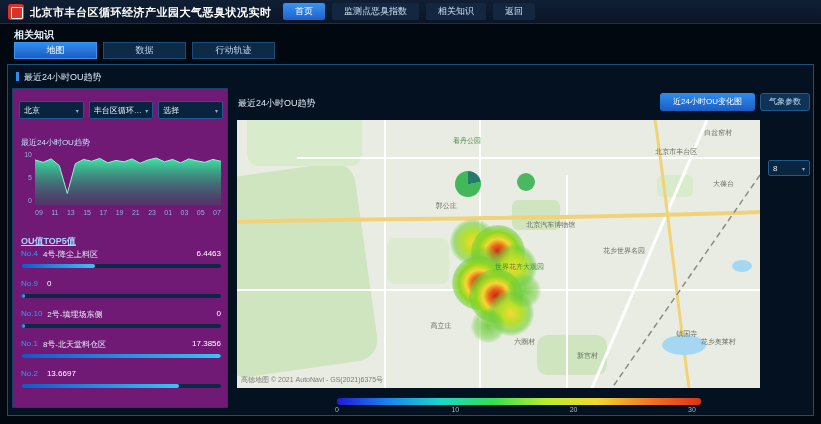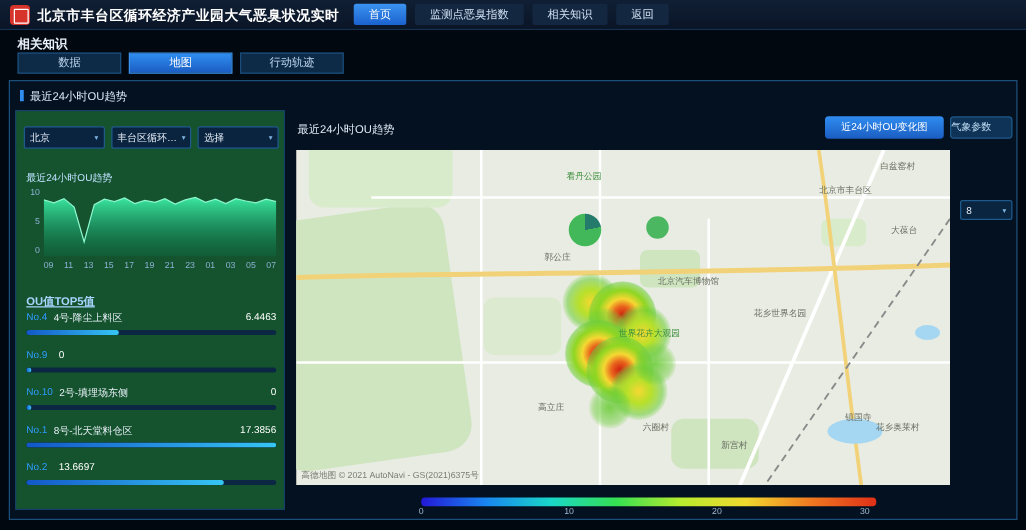--- a/index.html
+++ b/index.html
@@ -28,21 +28,21 @@
   .tab { width:83px; height:17px; line-height:15px; text-align:center; font-size:9px;
     color:#bcd6ee; background:#0d2a47; border:1px solid #1b4d7c; cursor:pointer; }
   .tab.active { background:linear-gradient(#2f8df0,#1b5dc2); color:#fff; border-color:#3b93f0; }
   
   .main-panel { position:absolute; left:7px; top:64px; width:807px; height:352px;
     border:1px solid #1b4e79; background:#041120; }
   .panel-title { position:absolute; left:16px; top:71px; font-size:9px; color:#d9e8f7; padding-left:8px; }
   .panel-title::before { content:""; position:absolute; left:0; top:1px; width:3px; height:9px; background:#2f8df0; }
   
   .left-col { position:absolute; left:12px; top:88px; width:216px; height:320px;
-    background:#14532d; border:1px solid #143f66; }
+    background:#701a75; border:1px solid #143f66; }
   .filters { position:absolute; left:6px; top:12px; width:204px; display:flex; gap:5px; }
   .select { flex:1; min-width:0; height:18px; background:#0a2440; border:1px solid #1e5a8c;
     border-radius:2px; font-size:8px; color:#e6eef7; display:flex; align-items:center;
     justify-content:space-between; padding:0 4px; cursor:pointer; }
   .select .val { overflow:hidden; text-overflow:ellipsis; white-space:nowrap; }
   .caret { font-size:6px; color:#7fb3e0; margin-left:2px; flex:none; }
   .chart-label { position:absolute; left:8px; top:48px; font-size:8px; color:#bfe0ff; }
   .chart-wrap { position:absolute; left:6px; top:60px; width:204px; height:76px; }
   .ytick { position:absolute; left:0; width:13px; text-align:right; font-size:7px; color:#8fb3d9; }
   .xlabels { position:absolute; left:16px; top:60px; width:186px; display:flex;
@@ -55,21 +55,21 @@
   .t5-name { color:#e6eef7; flex:1; overflow:hidden; white-space:nowrap; text-overflow:ellipsis; }
   .t5-val { color:#ffffff; flex:none; margin-left:4px; }
   .t5-track { height:4px; background:#0c2744; border-radius:2px; overflow:hidden; }
   .t5-fill { height:100%; width:0; background:linear-gradient(90deg,#1257c8,#36c6f4); border-radius:2px; }
   
   .map-title { position:absolute; left:238px; top:97px; font-size:9px; color:#dfeaf6; }
   .btn-primary { position:absolute; left:660px; top:93px; width:95px; height:18px; line-height:18px;
     text-align:center; font-size:8px; color:#fff; border-radius:3px; cursor:pointer;
     background:linear-gradient(#2f8df0,#1b5dc2); }
   .btn-secondary { position:absolute; left:760px; top:93px; width:50px; height:18px; line-height:16px;
-    font-size:8px; color:#bcd9f2; border-radius:3px; cursor:pointer;
+    text-align:center; font-size:8px; color:#bcd9f2; border-radius:3px; cursor:pointer;
     background:#0e3356; border:1px solid #1e5a8c; }
   .mini-select { position:absolute; left:768px; top:160px; width:42px; height:16px;
     background:#0a2540; border:1px solid #1e5a8c; border-radius:2px; font-size:8px; color:#e6eef7;
     display:flex; align-items:center; justify-content:space-between; padding:0 4px; cursor:pointer; }
   
   .map { position:absolute; left:237px; top:120px; width:523px; height:268px;
     background:#e9ece2; overflow:hidden; cursor:grab; }
   .park, .water { position:absolute; }
   .p1 { left:-25px; top:50px; width:155px; height:200px; background:#cfe5c0; border-radius:22px; transform:rotate(-8deg); }
   .p2 { left:10px; top:-12px; width:115px; height:58px; background:#d8ebcb; border-radius:12px; }
@@ -107,22 +107,22 @@
   <div class="nav">
     <div class="nav-item active">首页</div>
     <div class="nav-item">监测点恶臭指数</div>
     <div class="nav-item">相关知识</div>
     <div class="nav-item">返回</div>
   </div>
 </div>
 
 <div class="sys-label">相关知识</div>
 <div class="tabs">
+  <div class="tab active">地图</div>
   <div class="tab">数据</div>
-  <div class="tab active">地图</div>
   <div class="tab">行动轨迹</div>
 </div>
 
 <div class="main-panel"></div>
 <div class="panel-title">最近24小时OU趋势</div>
 
 <div class="left-col">
   <div class="filters">
     <div class="select">
       <span class="val">北京</span>

